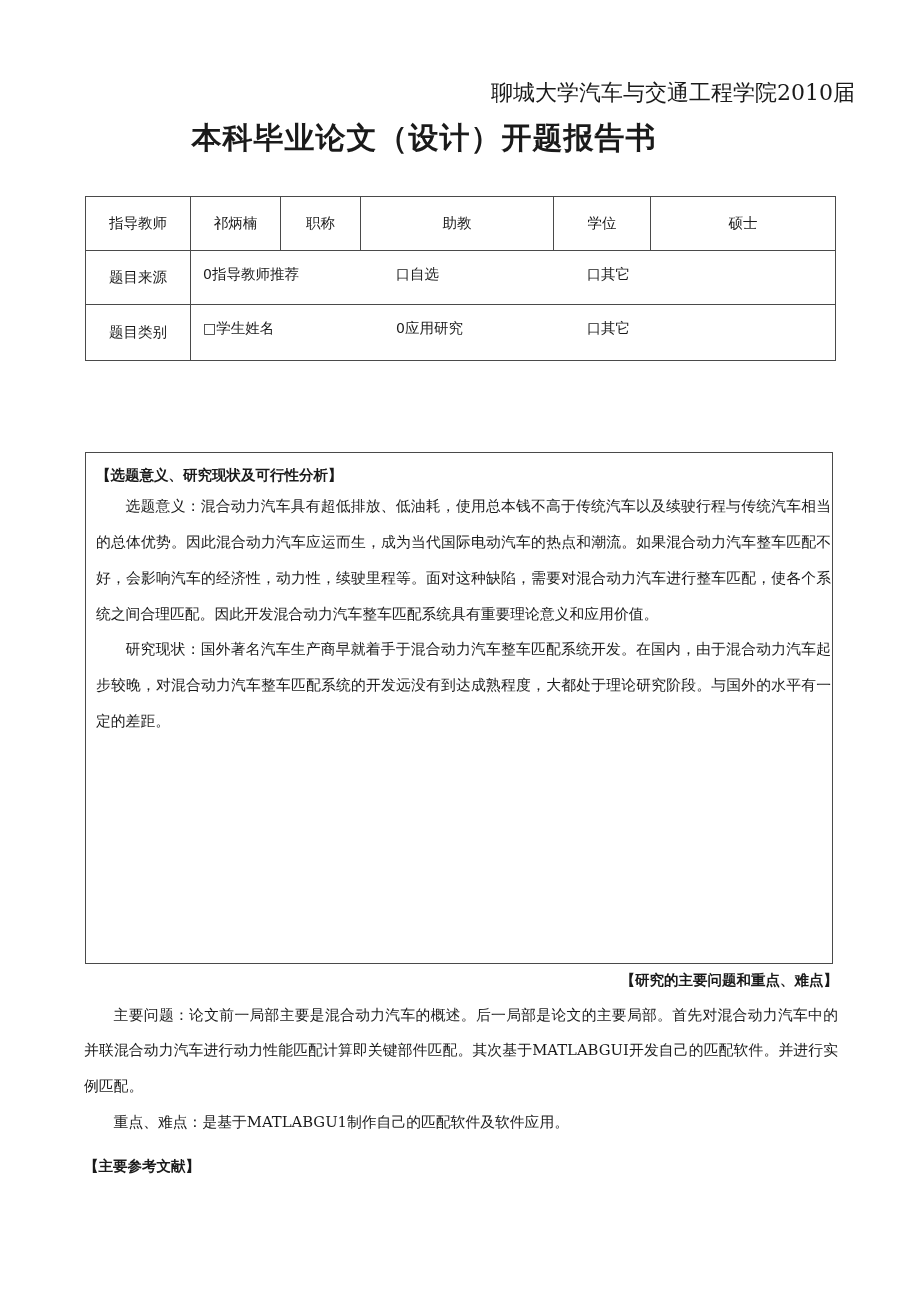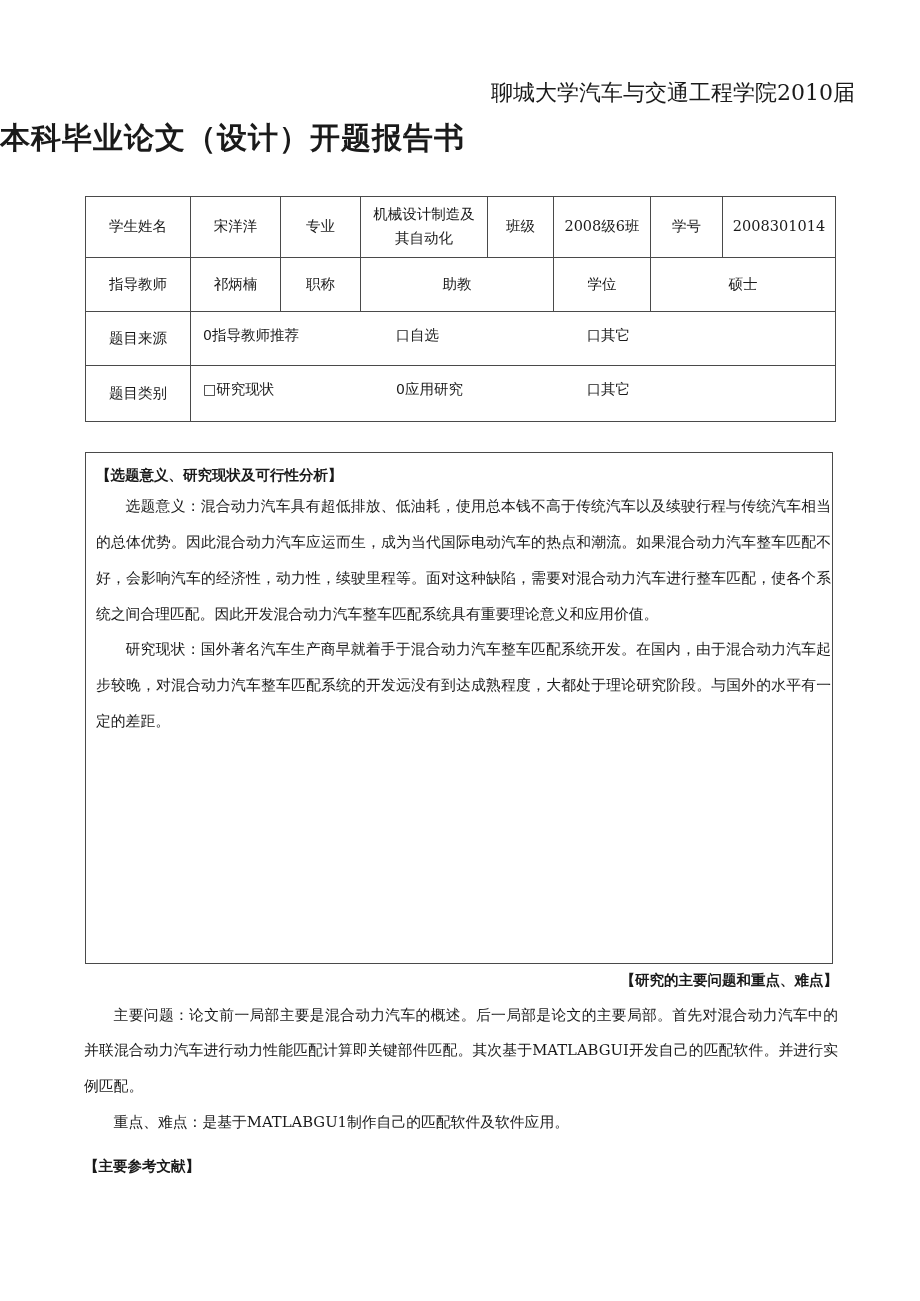--- a/index.html
+++ b/index.html
@@ -35,21 +35,21 @@
     font-size: 22px;
     font-family: "DejaVu Serif", "Liberation Serif", serif;
     letter-spacing: 0px;
     white-space: nowrap;
   }
   .title-line2 {
     position: absolute;
     left: 0;
     top: 118px;
     width: 848px;
-    text-align: left;
+    text-align: center;
     font-size: 30px;
     font-weight: bold;
     font-family: "DejaVu Serif", "Liberation Serif", serif;
     letter-spacing: 1px;
     white-space: nowrap;
   }
 
   
   .info-table {
     position: absolute;
@@ -171,30 +171,20 @@
       <col style="width:105px">
       <col style="width:90px">
       <col style="width:80px">
       <col style="width:127px">
       <col style="width:66px">
       <col style="width:97px">
       <col style="width:72px">
       <col style="width:113px">
     </colgroup>
     <tbody>
-      <tr class="row-h1">
-        <td>学生姓名</td>
-        <td>宋洋洋</td>
-        <td>专业</td>
-        <td>机械设计制造及其自动化</td>
-        <td>班级</td>
-        <td>2008级6班</td>
-        <td>学号</td>
-        <td>2008301014</td>
-      </tr>
       <tr class="row-h3">
         <td>指导教师</td>
         <td>祁炳楠</td>
         <td>职称</td>
         <td colspan="2">助教</td>
         <td>学位</td>
         <td colspan="2">硕士</td>
       </tr>
       <tr class="row-h4">
         <td>题目来源</td>
@@ -203,21 +193,21 @@
             <span class="opt opt-a"><span class="chk">0</span><span>指导教师推荐</span></span>
             <span class="opt opt-b"><span class="chk">口</span><span>自选</span></span>
             <span class="opt opt-c"><span class="chk">口</span><span>其它</span></span>
           </span>
         </td>
       </tr>
       <tr class="row-h5">
         <td>题目类别</td>
         <td class="left" colspan="7">
           <span class="opt-row">
-            <span class="opt opt-a"><span class="chk">□</span><span>研究现状</span></span>
+            <span class="opt opt-a"><span class="chk">□</span><span>学生姓名</span></span>
             <span class="opt opt-b"><span class="chk">0</span><span>应用研究</span></span>
             <span class="opt opt-c"><span class="chk">口</span><span>其它</span></span>
           </span>
         </td>
       </tr>
     </tbody>
   </table>
 
   <div class="body-box">
     <div class="sec-head">【选题意义、研究现状及可行性分析】</div>

